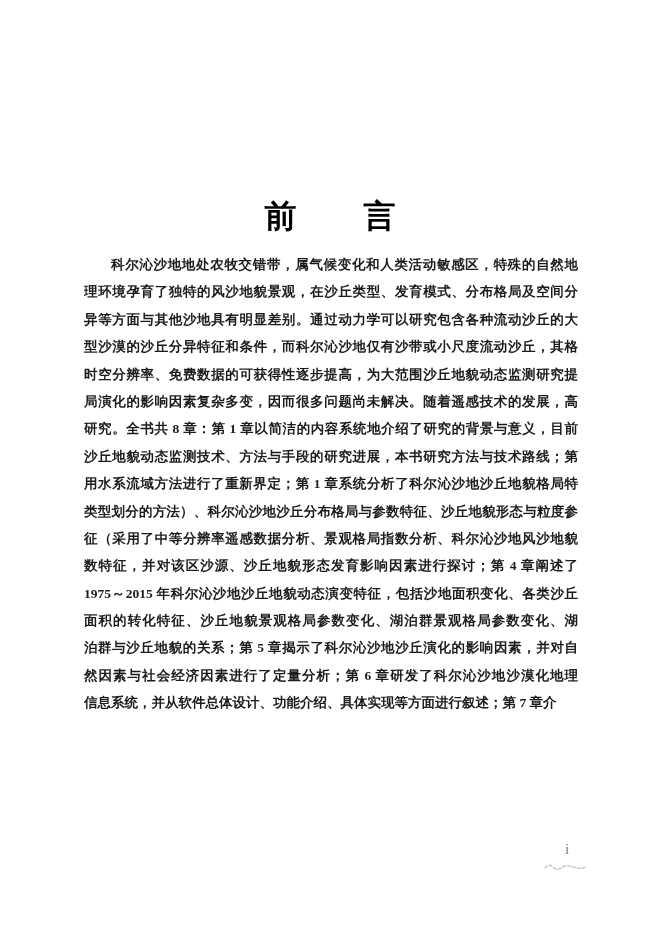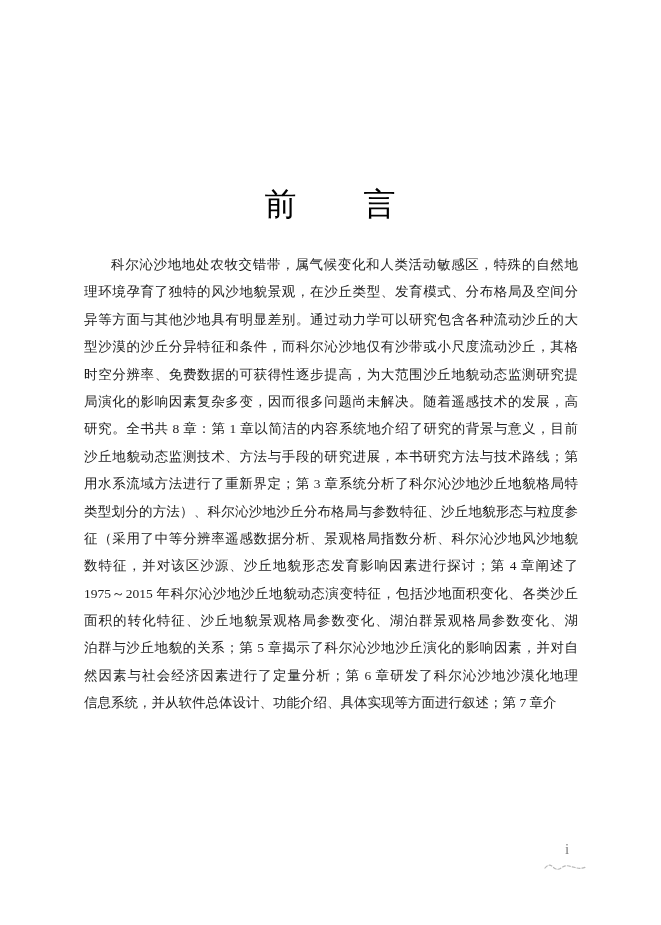--- a/index.html
+++ b/index.html
@@ -8,36 +8,37 @@
     width: 661px;
     height: 925px;
     background: #ffffff;
     overflow: hidden;
   }
   .title {
     position: absolute;
     top: 183px;
     left: 0;
     right: 0;
-    margin: 0;
+    margin: 12px;
     text-align: center;
     font-family: "Liberation Sans", sans-serif;
     font-size: 32px;
-    font-weight: 400;
+    font-weight: 700;
     color: #000000;
     letter-spacing: 1px;
   }
   .body-block {
     position: absolute;
     left: 84px;
     top: 251px;
     width: 494px;
     font-family: "Liberation Serif", serif;
     font-size: 13.5px;
     color: #1c1c1c;
+    font-weight: bold;
   }
   .line {
     height: 27.4px;
     line-height: 27.4px;
     text-align: justify;
     text-align-last: justify;
     overflow: hidden;
   }
   .line.indent { text-indent: 27px; }
   .line.last { text-align-last: left; }
@@ -65,21 +66,21 @@
 
   <div class="body-block" id="preface-body">
       <div class="line indent">科尔沁沙地地处农牧交错带，属气候变化和人类活动敏感区，特殊的自然地</div>
       <div class="line">理环境孕育了独特的风沙地貌景观，在沙丘类型、发育模式、分布格局及空间分</div>
       <div class="line">异等方面与其他沙地具有明显差别。通过动力学可以研究包含各种流动沙丘的大</div>
       <div class="line">型沙漠的沙丘分异特征和条件，而科尔沁沙地仅有沙带或小尺度流动沙丘，其格</div>
       <div class="line">时空分辨率、免费数据的可获得性逐步提高，为大范围沙丘地貌动态监测研究提</div>
       <div class="line">局演化的影响因素复杂多变，因而很多问题尚未解决。随着遥感技术的发展，高</div>
       <div class="line">研究。全书共 8 章：第 1 章以简洁的内容系统地介绍了研究的背景与意义，目前</div>
       <div class="line">沙丘地貌动态监测技术、方法与手段的研究进展，本书研究方法与技术路线；第</div>
-      <div class="line">用水系流域方法进行了重新界定；第 3 章系统分析了科尔沁沙地沙丘地貌格局特</div>
+      <div class="line">用水系流域方法进行了重新界定；第 1 章系统分析了科尔沁沙地沙丘地貌格局特</div>
       <div class="line">类型划分的方法）、科尔沁沙地沙丘分布格局与参数特征、沙丘地貌形态与粒度参</div>
       <div class="line">征（采用了中等分辨率遥感数据分析、景观格局指数分析、科尔沁沙地风沙地貌</div>
       <div class="line">数特征，并对该区沙源、沙丘地貌形态发育影响因素进行探讨；第 4 章阐述了</div>
       <div class="line">1975～2015 年科尔沁沙地沙丘地貌动态演变特征，包括沙地面积变化、各类沙丘</div>
       <div class="line">面积的转化特征、沙丘地貌景观格局参数变化、湖泊群景观格局参数变化、湖</div>
       <div class="line">泊群与沙丘地貌的关系；第 5 章揭示了科尔沁沙地沙丘演化的影响因素，并对自</div>
       <div class="line">然因素与社会经济因素进行了定量分析；第 6 章研发了科尔沁沙地沙漠化地理</div>
       <div class="line last">信息系统，并从软件总体设计、功能介绍、具体实现等方面进行叙述；第 7 章介</div>
     </div>
 

